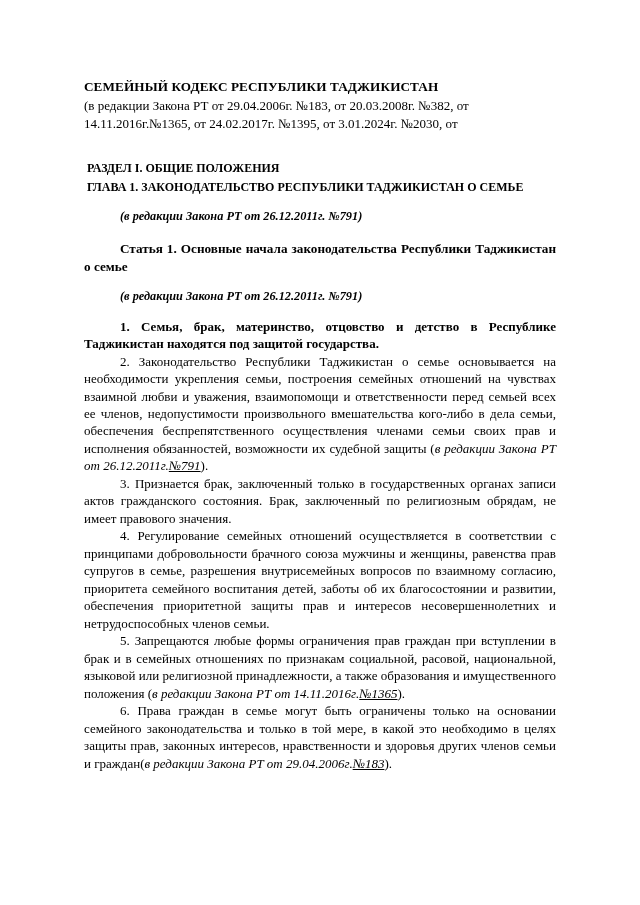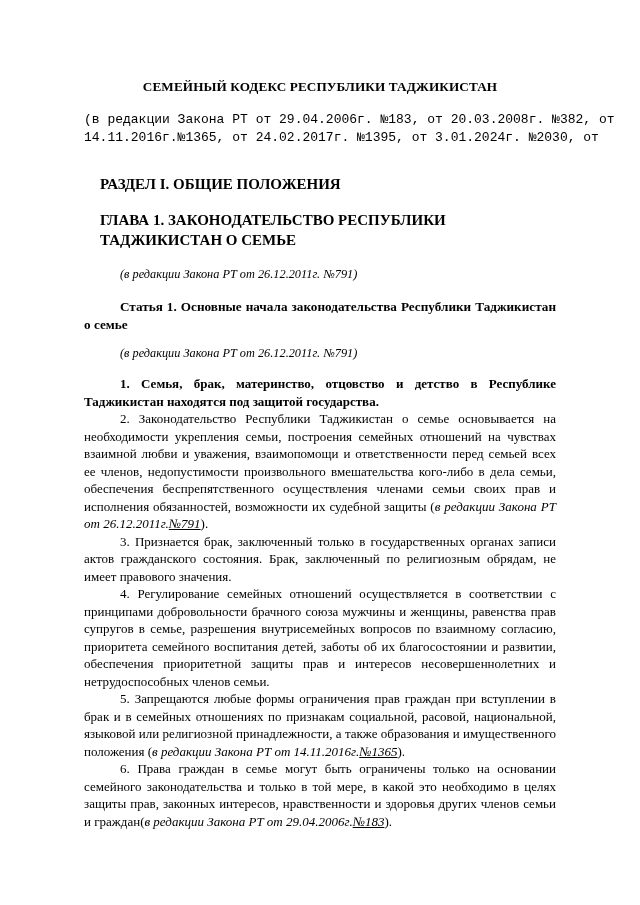--- a/index.html
+++ b/index.html
@@ -21,65 +21,63 @@
     width: 640px;
     height: 905px;
     box-sizing: border-box;
     padding: 78px 84px 40px 84px;
     overflow: hidden;
   }
 
   .doc-title {
     font-size: 13.2px;
     font-weight: bold;
-    text-align: center;
     line-height: 1.32;
     letter-spacing: 0.1px;
-    margin: 0 0 16px 0;
+    margin: 0 0 2px 0;
   }
 
   .amend-block {
     font-size: 13px;
     line-height: 1.36;
     text-align: justify;
     text-align-last: left;
     margin: 0;
     text-indent: 0;
-    font-family: Liberation Mono, monospace;
   }
 
   .amend-line {
     display: block;
     white-space: nowrap;
   }
   .amend-line.center-start {
     text-align: center;
   }
 
   u.ref {
     text-decoration: underline;
     text-underline-offset: 1px;
     margin-top: 8px;
   }
 
   .section-heads {
     margin-top: 28px;
   }
   .head-bold {
-    font-size: 15px;
+    font-size: 12px;
     font-weight: bold;
     line-height: 1.33;
-    margin: 16px;
+    margin: 3px;
     text-align: left;
   }
 
   .ital-note {
     font-size: 12.3px;
     font-style: italic;
-    font-weight: normal;
+    font-weight: bold;
     margin: 13px 0 0 0;
     padding-left: 36px;
     text-align: left;
   }
 
   .article-head {
     font-size: 13.2px;
     font-weight: bold;
     line-height: 1.36;
     margin: 16px 0 0 0;

